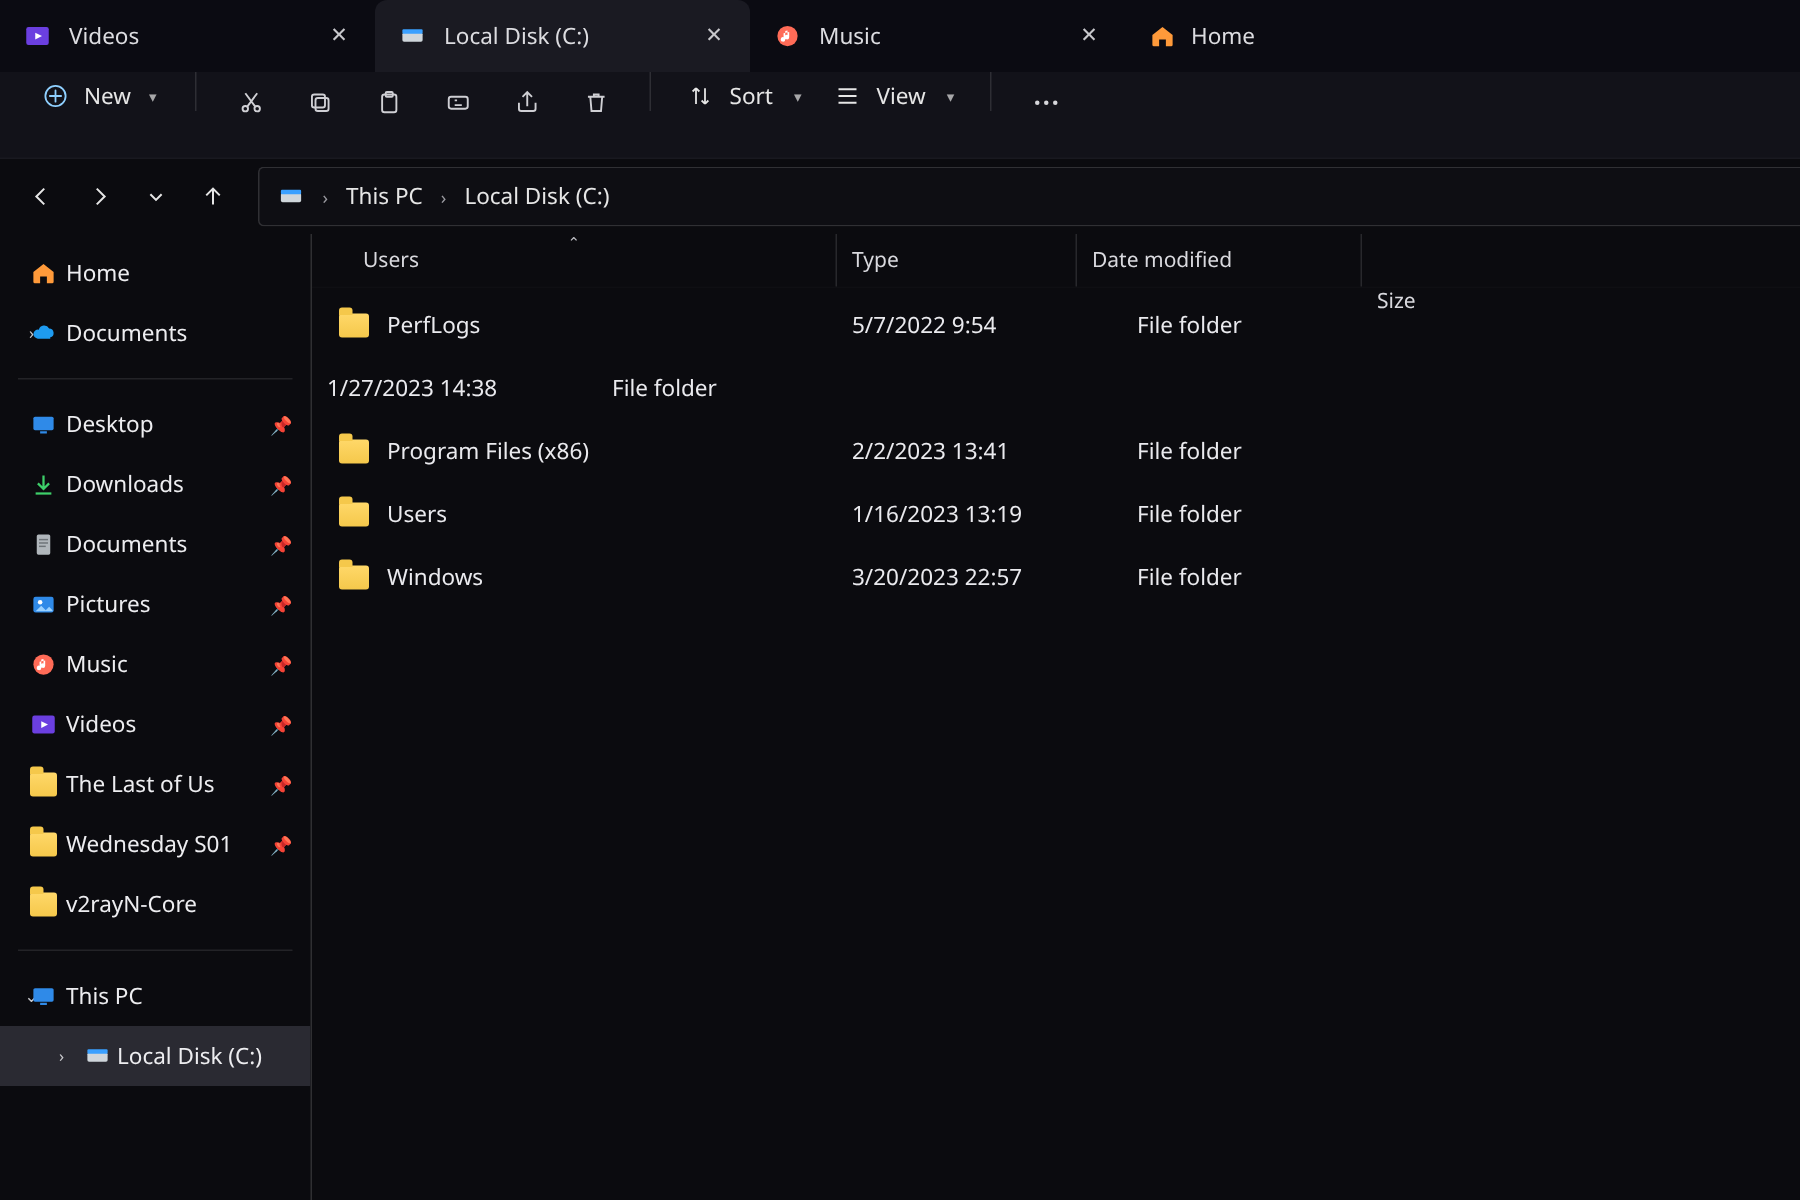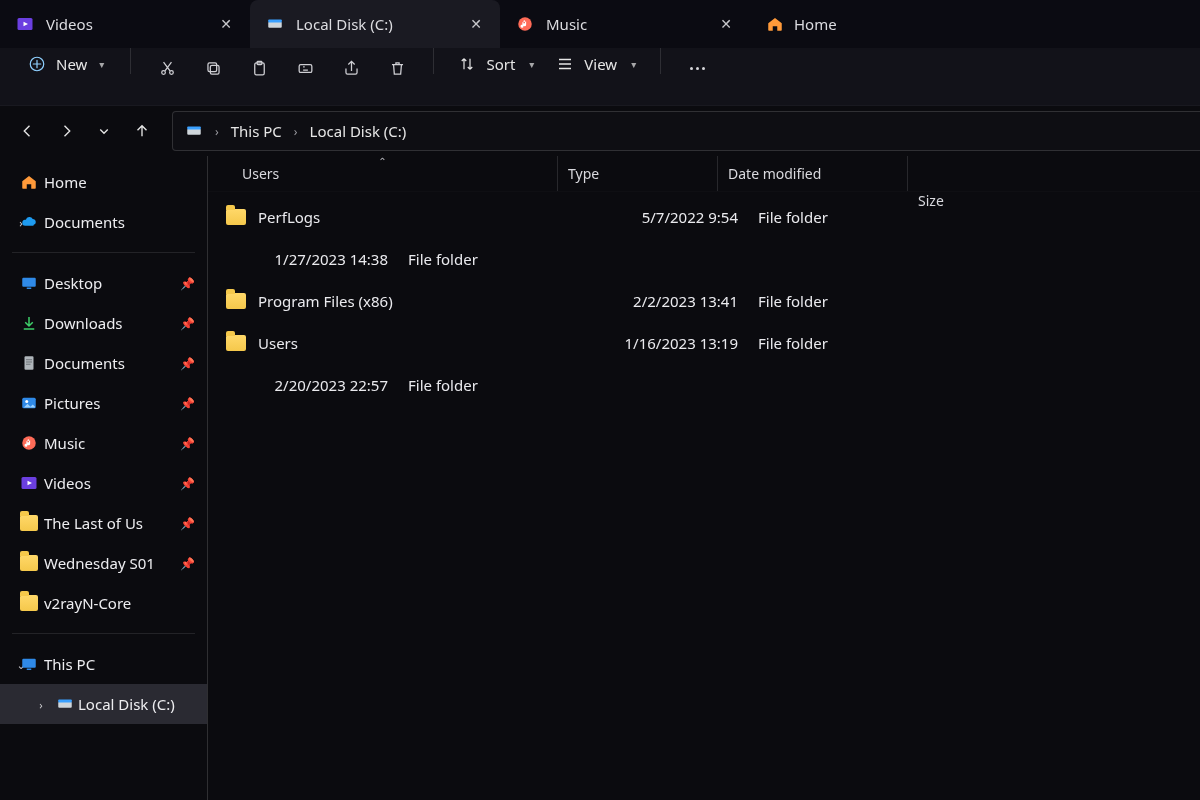--- a/index.html
+++ b/index.html
@@ -162,21 +162,21 @@
     font-size:10px; color:#bfbfc5;
   }
   .filerows { padding-top: 4px; }
   .row {
     display:flex; height:42px; align-items:center;
     color:#eaeaee; font-size:15px;
     cursor:pointer;
   }
   .row .c { padding: 0 10px; }
   .row .c-name { width:350px; display:flex; align-items:center; gap:12px; padding-left: 18px;}
-  .row .c-date { width:190px;text-align:right; }
+  .row .c-date { width:190px; }
   .row .c-type { width:160px; }
   .row .c-size { width:100px; }
 
   
   .folder-glyph { width:20px; height:16px; background: linear-gradient(#ffd869,#f5c84b); border-radius:2px; position:relative; }
   .folder-glyph::before { content:""; position:absolute; top:-4px; left:0; width:9px; height:5px; background:#f5c84b; border-radius:2px 2px 0 0; }
 
   .ico-drive svg, .ico-home svg, .ico-cloud svg { width:18px; height:18px; }
 
   .dots {
@@ -524,19 +524,23 @@
         <div class="row">
           <div class="c c-name">
             <span class="folder-glyph"></span>
             <span>Users</span>
           </div>
           <div class="c c-date">1/16/2023 13:19</div>
           <div class="c c-type">File folder</div>
           <div class="c c-size"></div>
         </div>
         <div class="row">
-          <div class="c c-date">2/20/2023 22:57</div>
+          <div class="c c-name">
+            <span class="folder-glyph"></span>
+            <span>Windows</span>
+          </div>
+          <div class="c c-date">3/20/2023 22:57</div>
           <div class="c c-type">File folder</div>
           <div class="c c-size"></div>
         </div>
       </div>
   </div>
 </div>
 
 </body></html>

